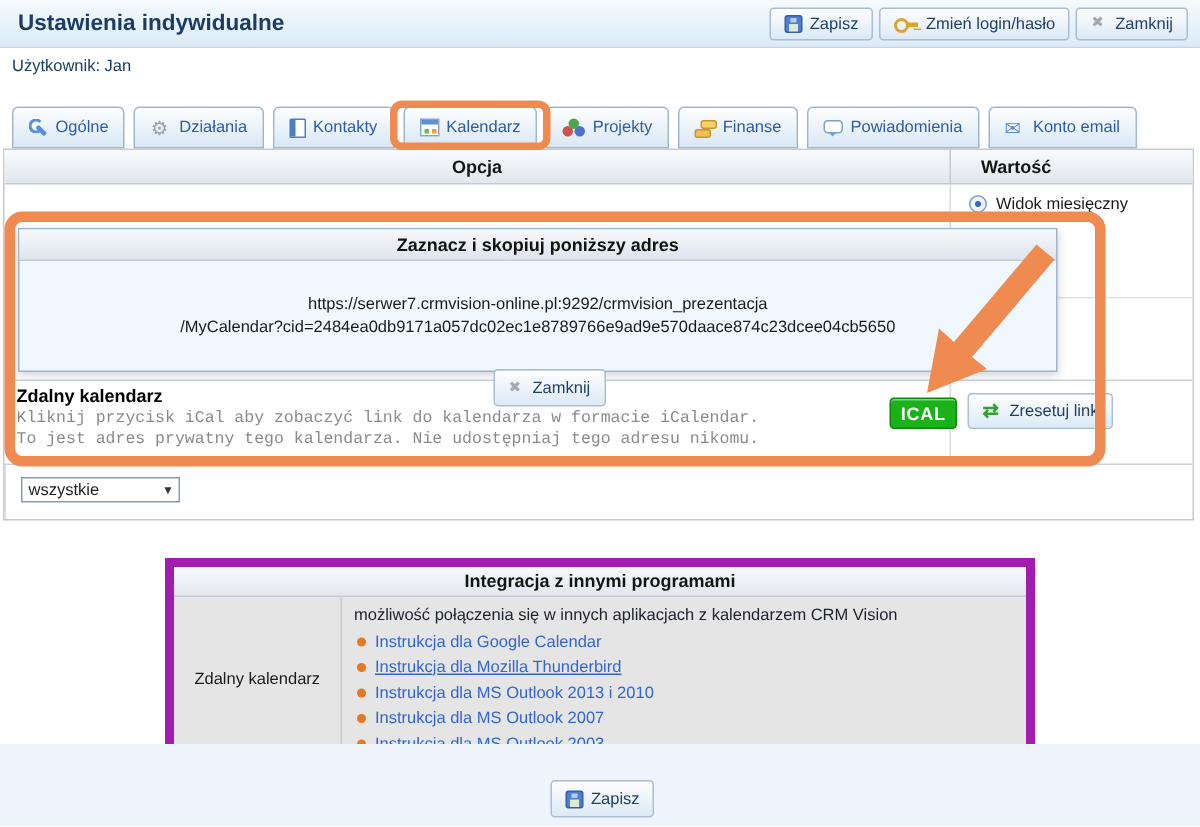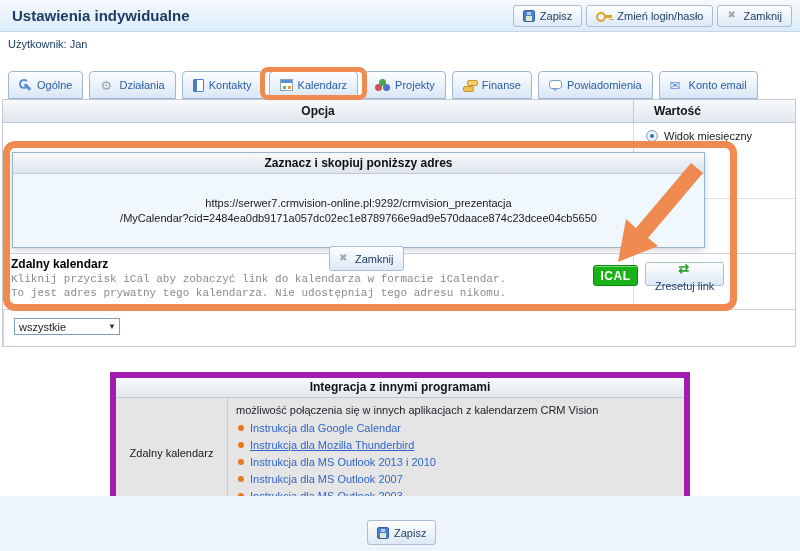--- a/index.html
+++ b/index.html
@@ -103,21 +103,21 @@
     display:flex; align-items:center; justify-content:space-between; padding:0 3px 0 4px; font-size:11px; color:#222; cursor:pointer; }
   .select .arr{ font-size:8px; color:#333; }
 
   .ical-btn{
     position:absolute; left:593px; top:265px; width:45px; height:21px; z-index:5;
     background-color:#19b219; border:1px solid #0c870c; border-radius:3px;
     color:#fff; font-size:12px; font-weight:bold; letter-spacing:.5px;
     display:flex; align-items:center; justify-content:center; cursor:pointer;
     box-shadow:inset 0 1px 0 rgba(255,255,255,.45);
   }
-  .reset-btn{ position:absolute; left:645px; top:262px; height:24px; z-index:5;flex-direction:column; }
+  .reset-btn{ position:absolute; left:645px; top:262px; height:24px; z-index:5; }
 
   
   .popup{ position:absolute; left:12px; top:152px; width:693px; height:96px; z-index:20;
     border:1px solid #9db3c8; background:#f0f7fd; box-shadow:0 2px 6px rgba(60,80,100,.25); }
   .pop-head{ height:21px; line-height:20px; text-align:center; font-size:12px; font-weight:bold; color:#111;
     background:linear-gradient(#f7f9fb,#dde4ec); border-bottom:1px solid #c3cad2; }
   .pop-body{ height:73px; display:flex; flex-direction:column; align-items:center; justify-content:center; gap:3px;
     font-size:11px; color:#1a1a1a; }
   .popup-close{ position:absolute; left:329px; top:246px; z-index:21; height:25px; }
 

